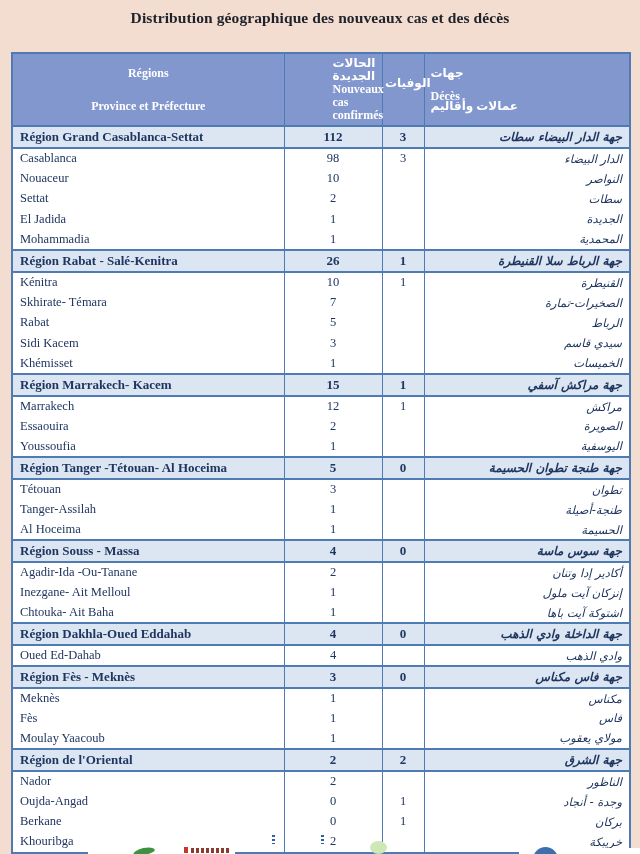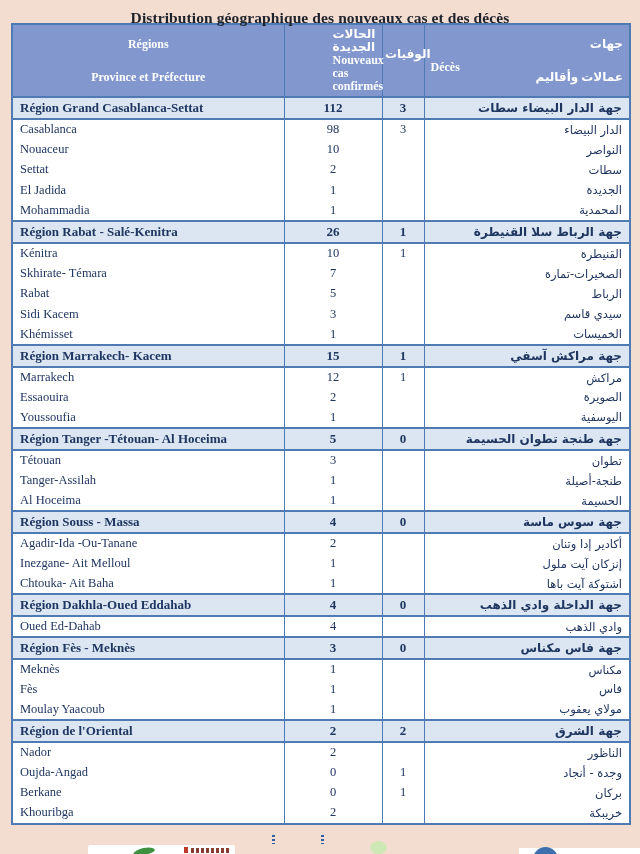--- a/index.html
+++ b/index.html
@@ -19,21 +19,21 @@
     color:var(--text);
     position:relative;
     overflow:hidden;
   }
   .title{
     text-align:center;
     font-weight:bold;
     font-size:15.5px;
     color:var(--title_color);
     padding-top:9px;
-    height:23px;
+    height:52px;
     letter-spacing:.1px;
   }
   table.covid{
     margin-left:11px;
     width:618px;
     border-collapse:collapse;
     table-layout:fixed;
     background:#ffffff;
     border:2px solid var(--border);
   }
@@ -50,21 +50,21 @@
     vertical-align:middle;
     border:1px solid var(--border);
     border-bottom:2px solid var(--border);
     padding:3px 6px;
   }
   thead th .stack{
     display:flex;flex-direction:column;justify-content:space-between;height:46px;
   }
   thead th.h-left{text-align:center;}
   thead th.h-center{text-align:left;padding-left:48px;}
-  thead th.h-right{text-align:right;margin-left:8px;}
+  thead th.h-right{text-align:left;margin-left:8px;}
   thead .sub{font-size:12px;line-height:13px;}
   td{
     border-left:1px solid var(--border);
     border-right:1px solid var(--border);
     font-size:12.5px;
     padding:0 7px;
     vertical-align:middle;
     color:var(--text);
   }
   tr.province-row td{height:20.4px;background:#ffffff;}
@@ -72,21 +72,21 @@
     height:22px;
     background:var(--region_bg);
     font-weight:bold;
     font-size:13px;
     border-top:2px solid var(--border);
     border-bottom:2px solid var(--border);
     margin-top:20px;
   }
   td.c-fr{text-align:left;}
   td.c-num{text-align:center;}
-  td.c-ar{text-align:right;font-family:"DejaVu Sans","Liberation Serif",sans-serif;font-size:11.5px;}
+  td.c-ar{text-align:right;font-family:"DejaVu Sans","Liberation Serif",sans-serif;font-size:11.5px;font-style:italic;}
   tr.region-row td.c-ar{font-size:12px;}
   
   .footer-strip{position:absolute;left:0;top:841px;width:640px;height:13px;}
   .ministry-box{position:absolute;left:88px;top:4px;width:147px;height:12px;background:#ffffff;border-radius:2px;}
   .leaf{position:absolute;left:45px;top:3px;width:22px;height:7px;background:#3f9142;border-radius:50% 50% 50% 50%/60% 60% 40% 40%;transform:rotate(-12deg);}
   .red-mark{position:absolute;left:96px;top:2px;width:4px;height:6px;background:#c0392b;}
   .tiny-text{position:absolute;left:103px;top:3px;width:38px;height:5px;background:repeating-linear-gradient(90deg,#8a3b2e 0 3px,transparent 3px 5px);}
   .dot-col{position:absolute;width:3px;height:9px;top:-6px;background:repeating-linear-gradient(180deg,#2e5fa3 0 2px,transparent 2px 4px);}
   .swoosh{position:absolute;left:336px;top:0;width:86px;height:13px;}
   .swoosh .circ{position:absolute;left:34px;top:0px;width:17px;height:13px;background:#cde8b5;border-radius:50%;}

